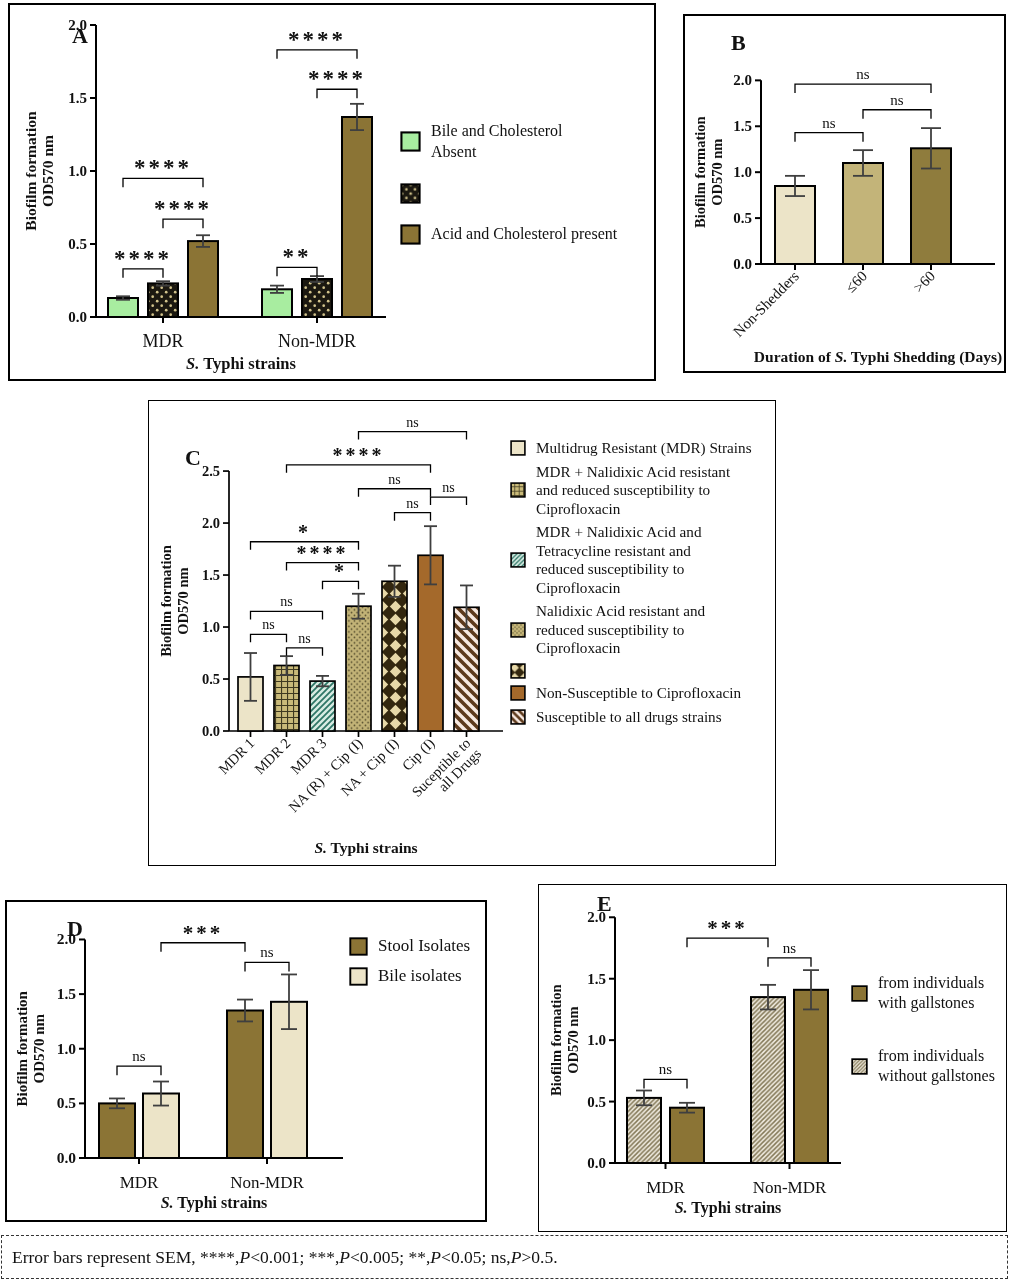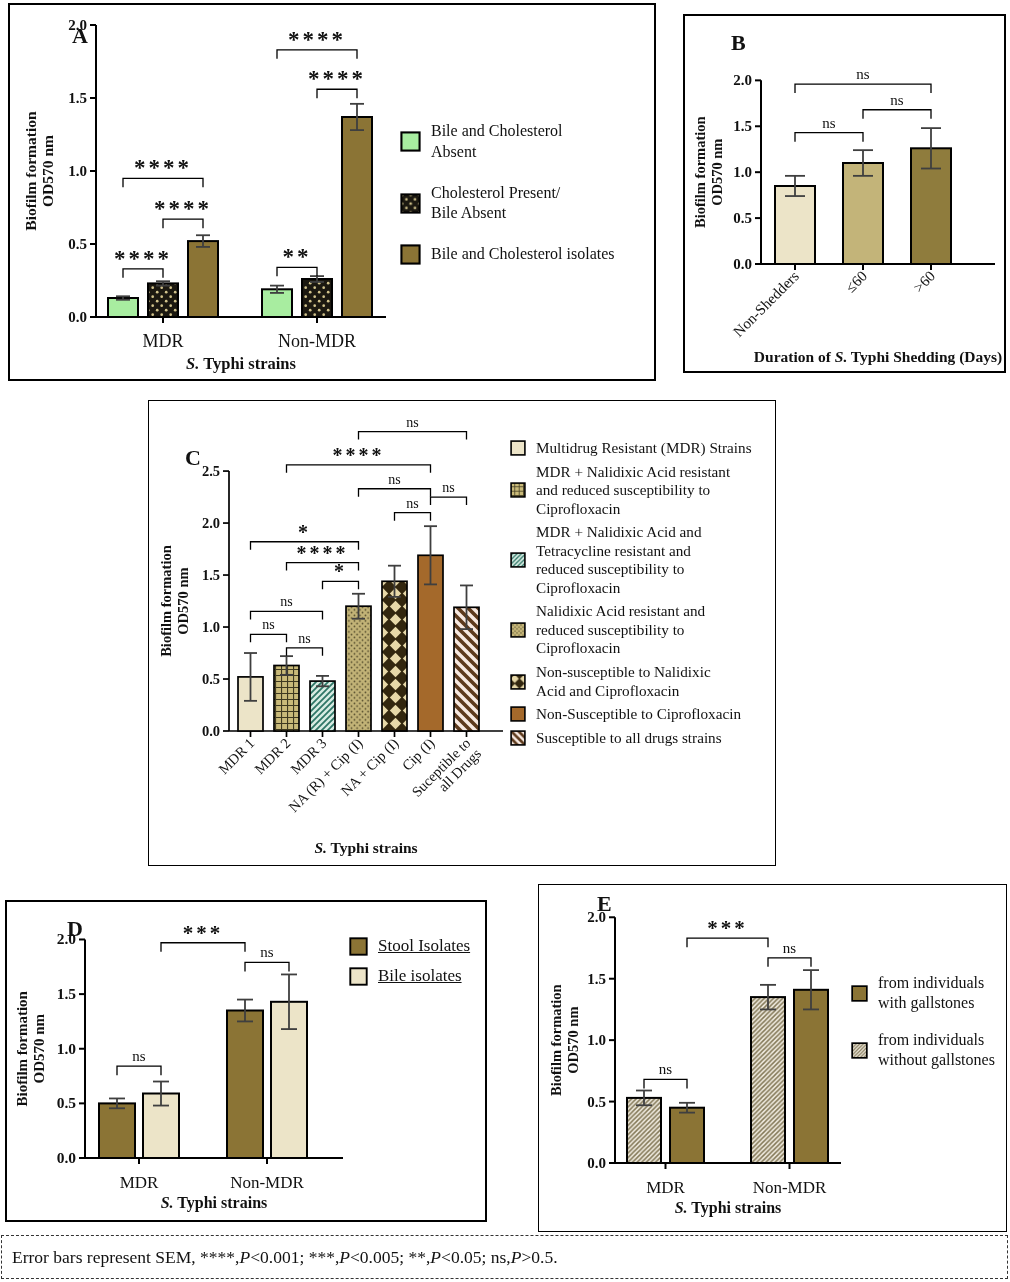--- a/index.html
+++ b/index.html
@@ -19,22 +19,22 @@
   #chart-E{left:6px;top:6px;}
   .plabel{position:absolute;font-weight:bold;font-size:22px;line-height:1;}
   #plabel-A{left:62px;top:20px;}
   #plabel-B{left:46px;top:16px;}
   #plabel-C{left:36px;top:46px;}
   #plabel-D{left:60px;top:16px;}
   #plabel-E{left:58px;top:8px;}
   .legend{position:absolute;display:flex;flex-direction:column;}
   #legend-A{left:390px;top:108px;gap:20px;font-size:16px;line-height:1.3;margin-top:8px;}
   #legend-C{left:361px;top:38px;gap:5px;font-size:15.2px;line-height:1.22;width:264px;justify-content:center;}
-  #legend-D{left:342px;top:34px;gap:10px;font-size:17px;line-height:1.2;text-decoration:underline;}
-  #legend-E{left:312px;top:88px;gap:16px;font-size:16px;line-height:1.28;}
+  #legend-D{left:342px;top:34px;gap:10px;font-size:17px;line-height:1.2;}
+  #legend-E{left:312px;top:88px;gap:32px;font-size:16px;line-height:1.28;}
   .legend-item{display:flex;align-items:center;gap:10px;}
   .legend-item svg{flex:none;display:block;}
   .legend-text{white-space:nowrap;}
   #caption{position:absolute;left:1px;top:1235px;width:1007px;height:44px;
            border:1.5px dashed #333;box-sizing:border-box;background:#fff;
            font-size:17.5px;display:flex;align-items:center;padding:0 0 0 10px;text-align:right;}
   svg{font-family:inherit;}
   svg text{fill:#111;stroke:none;}
 </style>
 </head>
@@ -212,21 +212,20 @@
                 <rect width="10" height="10" fill="#f7e9e1"></rect>
                 <path d="M-2.5 7.5 L2.5 12.5 M0 0 L10 10 M7.5 -2.5 L12.5 2.5" stroke="#5d3a1c" stroke-width="3.6" fill="none"></path>
               </pattern>
   <pattern id="sA1-hatch" width="4.6" height="4.6" patternUnits="userSpaceOnUse">
                 <rect width="4.6" height="4.6" fill="#efeade"></rect>
                 <path d="M-1.2 1.2 L1.2 -1.2 M0 4.6 L4.6 0 M3.4 5.8 L5.8 3.4" stroke="#837857" stroke-width="1.5" fill="none"></path>
               </pattern>
   </defs>
             <rect x="1.5" y="1.5" width="19" height="19" fill="url(#sA1-dotsDark)" stroke="#000" stroke-width="2.2"></rect>
           </svg>
-          <div class="legend-text">Cholesterol Present/<br>Bile Absent</div>
         </div>
         <div class="legend-item">
           <svg width="21" height="21" viewBox="0 0 22 22">
             <defs>
   <pattern id="sA2-dotsDark" width="9" height="9" patternUnits="userSpaceOnUse">
                 <rect width="9" height="9" fill="#1b1810"></rect>
                 <circle cx="2.2" cy="2.2" r="1.35" fill="#d3c48c"></circle>
                 <circle cx="6.7" cy="6.7" r="1.35" fill="#d3c48c"></circle>
               </pattern>
   <pattern id="sA2-checker" width="13" height="13" patternUnits="userSpaceOnUse">
@@ -250,21 +249,21 @@
                 <rect width="10" height="10" fill="#f7e9e1"></rect>
                 <path d="M-2.5 7.5 L2.5 12.5 M0 0 L10 10 M7.5 -2.5 L12.5 2.5" stroke="#5d3a1c" stroke-width="3.6" fill="none"></path>
               </pattern>
   <pattern id="sA2-hatch" width="4.6" height="4.6" patternUnits="userSpaceOnUse">
                 <rect width="4.6" height="4.6" fill="#efeade"></rect>
                 <path d="M-1.2 1.2 L1.2 -1.2 M0 4.6 L4.6 0 M3.4 5.8 L5.8 3.4" stroke="#837857" stroke-width="1.5" fill="none"></path>
               </pattern>
   </defs>
             <rect x="1.5" y="1.5" width="19" height="19" fill="#8b7435" stroke="#000" stroke-width="2.2"></rect>
           </svg>
-          <div class="legend-text">Bile and Cholesterol isolates</div>
+          <div class="legend-text">Acid and Cholesterol present</div>
         </div>
       </div>
   </section>
 
   <section class="panel" id="panel-B">
     <span class="plabel" id="plabel-B">B</span>
     <div class="chart" id="chart-B"><svg width="314" height="340" viewBox="0 0 314 340">
           <defs>
   <pattern id="pB-dotsDark" width="9" height="9" patternUnits="userSpaceOnUse">
               <rect width="9" height="9" fill="#1b1810"></rect>
@@ -660,21 +659,20 @@
                 <rect width="10" height="10" fill="#f7e9e1"></rect>
                 <path d="M-2.5 7.5 L2.5 12.5 M0 0 L10 10 M7.5 -2.5 L12.5 2.5" stroke="#5d3a1c" stroke-width="3.6" fill="none"></path>
               </pattern>
   <pattern id="sC4-hatch" width="4.6" height="4.6" patternUnits="userSpaceOnUse">
                 <rect width="4.6" height="4.6" fill="#efeade"></rect>
                 <path d="M-1.2 1.2 L1.2 -1.2 M0 4.6 L4.6 0 M3.4 5.8 L5.8 3.4" stroke="#837857" stroke-width="1.5" fill="none"></path>
               </pattern>
   </defs>
             <rect x="1.5" y="1.5" width="19" height="19" fill="url(#sC4-checker)" stroke="#000" stroke-width="2.2"></rect>
           </svg>
-          <div class="legend-text">Non-susceptible to Nalidixic<br>Acid and Ciprofloxacin</div>
         </div>
         <div class="legend-item">
           <svg width="16" height="16" viewBox="0 0 22 22">
             <defs>
   <pattern id="sC5-dotsDark" width="9" height="9" patternUnits="userSpaceOnUse">
                 <rect width="9" height="9" fill="#1b1810"></rect>
                 <circle cx="2.2" cy="2.2" r="1.35" fill="#d3c48c"></circle>
                 <circle cx="6.7" cy="6.7" r="1.35" fill="#d3c48c"></circle>
               </pattern>
   <pattern id="sC5-checker" width="13" height="13" patternUnits="userSpaceOnUse">

